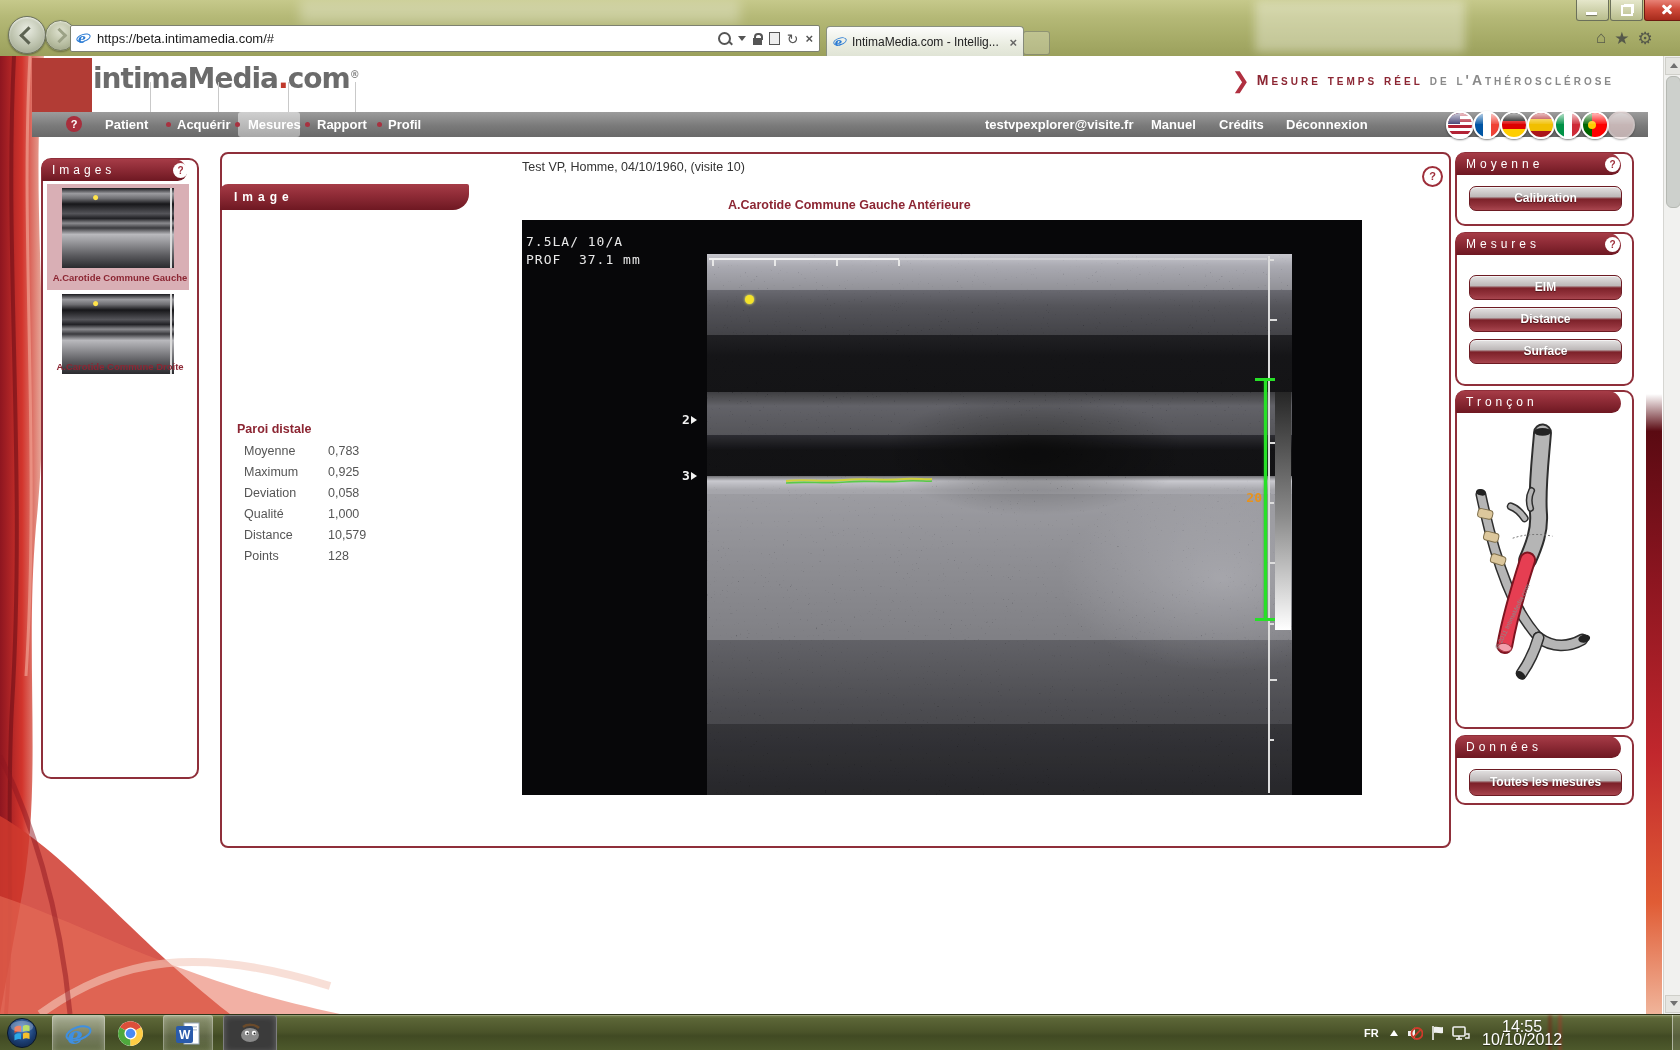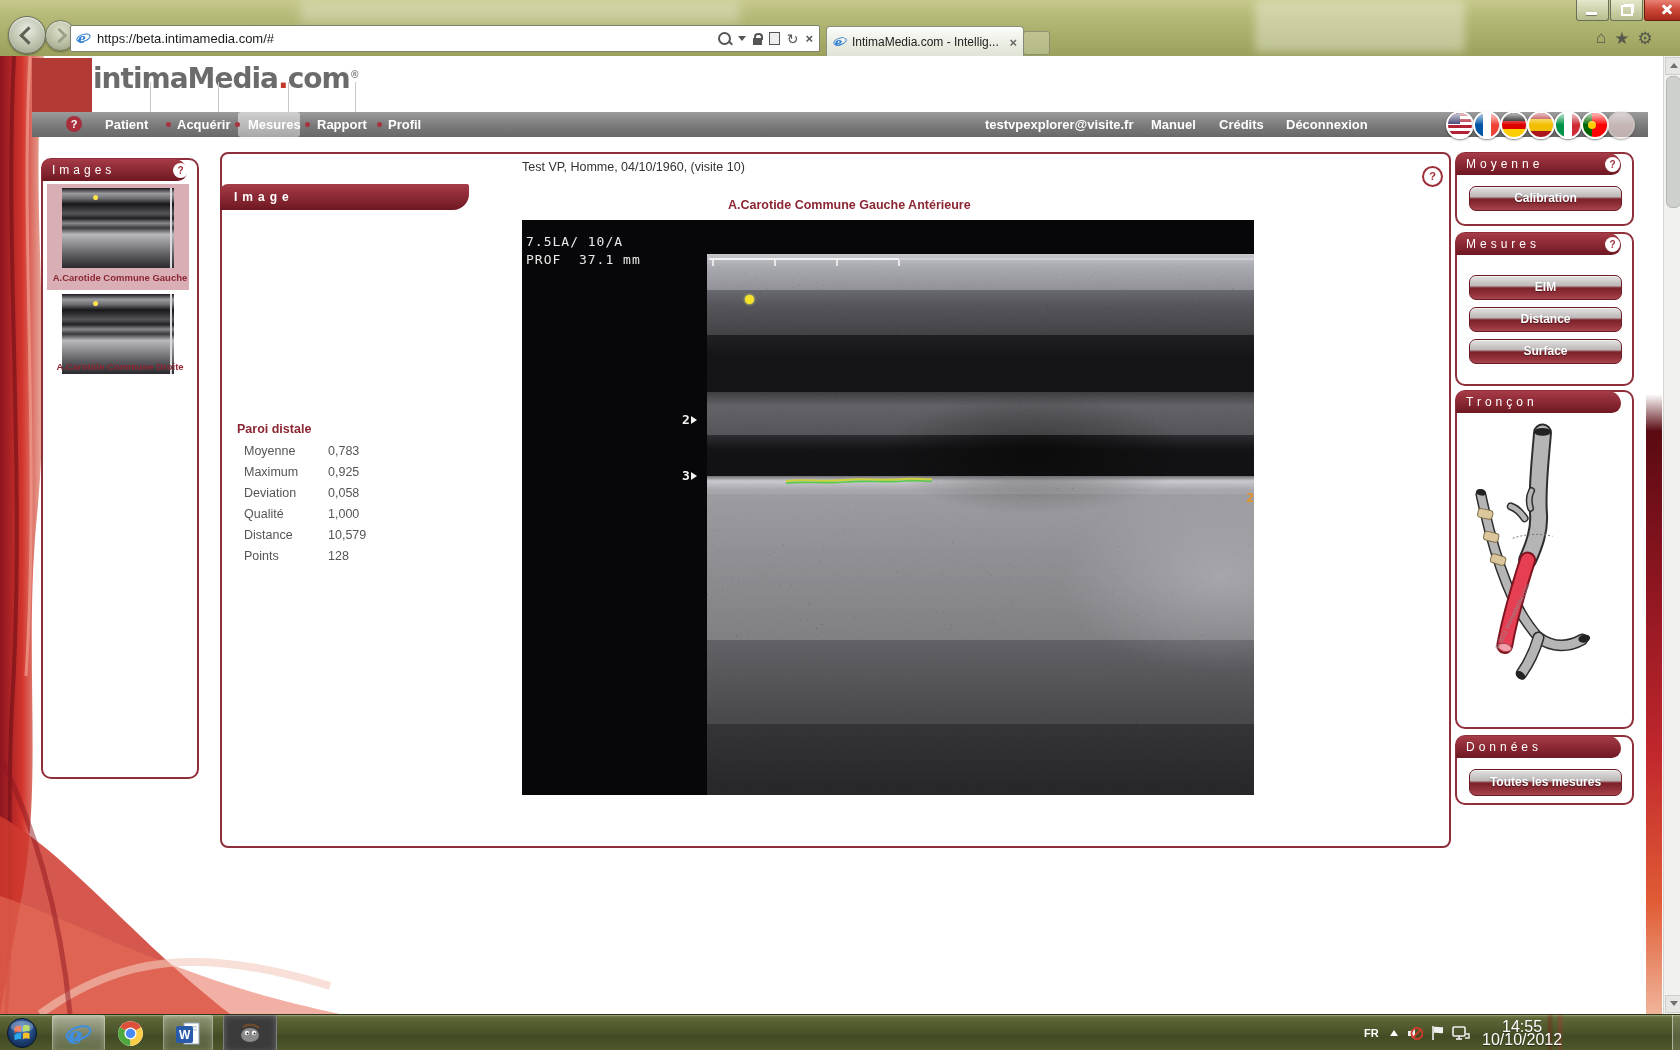--- a/index.html
+++ b/index.html
@@ -117,21 +117,21 @@
   .mainhelp{position:absolute;left:1200px;top:12px;width:17px;height:17px;border-radius:50%;background:#fff;
     border:2px solid #9e2e3a;color:#9e2e3a;font-size:11px;font-weight:bold;text-align:center;line-height:17px;}
   .scan-title{position:absolute;left:506px;top:44px;color:#8c2633;font-weight:bold;font-size:12.5px;}
 
   .stats{position:absolute;left:15px;top:268px;font-size:12.5px;color:#555;}
   .stats .st{color:#8c2633;font-weight:bold;margin-bottom:8px;}
   .stats .row{display:flex;height:21px;}
   .stats .lab{width:84px;padding-left:7px;}
 
   
-  .canvas{position:absolute;left:300px;top:66px;width:732px;height:575px;background:#070709;overflow:hidden;cursor:crosshair;}
+  .canvas{position:absolute;left:300px;top:66px;width:840px;height:575px;background:#070709;overflow:hidden;cursor:crosshair;}
   .scan{position:absolute;left:185px;top:34px;width:585px;height:541px;background:
     radial-gradient(ellipse 210px 85px at 56% 37%, rgba(0,0,0,.95), rgba(0,0,0,0) 72%),
     radial-gradient(ellipse 260px 150px at 88% 60%, rgba(185,185,192,.42), rgba(0,0,0,0) 62%),
     linear-gradient(180deg,
       rgba(195,195,205,.88) 0px, rgba(160,160,172,.72) 12px, rgba(120,120,132,.55) 36px,
       rgba(92,92,102,.42) 52px, rgba(58,58,68,.25) 81px,
       rgba(18,18,24,.10) 102px, rgba(10,10,14,.05) 138px,
       rgba(112,112,124,.45) 152px, rgba(92,92,102,.35) 181px,
       rgba(14,14,18,.08) 196px, rgba(10,10,12,.05) 222px,
       rgba(205,205,212,.85) 227px, rgba(172,172,180,.62) 236px,
@@ -259,20 +259,21 @@
       <path d="M14,0 C4,200 26,420 12,650 C6,760 14,860 6,958" fill="none" stroke="#6e0f18" stroke-width="4" opacity=".6"></path>
       <path d="M30,0 C20,180 40,400 26,620" fill="none" stroke="#f0a090" stroke-width="3" opacity=".7"></path>
       <path d="M0,760 C70,800 130,880 230,958 L0,958 Z" fill="#cf3a2e" opacity=".85"></path>
       <path d="M0,840 C90,870 180,925 340,958 L0,958 Z" fill="#e8705a" opacity=".55"></path>
       <path d="M40,958 C120,900 200,890 330,930" fill="none" stroke="#f3c9bd" stroke-width="8" opacity=".6"></path>
       <path d="M0,700 C30,760 60,850 70,958" fill="none" stroke="#8e1620" stroke-width="5" opacity=".5"></path>
       <rect x="32" y="2" width="60" height="58" fill="#b23c35"></rect>
     </svg>
 
     <div class="a logo"><span>intimaMedia</span><span class="red">.</span><span>com</span><sup>®</sup></div>
+    <div class="a tagline"><span class="acc">❯</span> <span class="strong">Mesure temps réel</span> <span class="rest">de l'Athérosclérose</span></div>
 
     <div class="a navsep" style="left:150px"></div>
     <div class="a navsep" style="left:218px"></div>
     <div class="a navsep" style="left:288px"></div>
     <div class="a navsep" style="left:355px"></div>
 
     <div class="a navbar">
       <div class="a helpcirc" style="left:34px;top:4px">?</div>
       <div class="nav-active"></div>
       <span class="item" style="left:73px">Patient</span>

